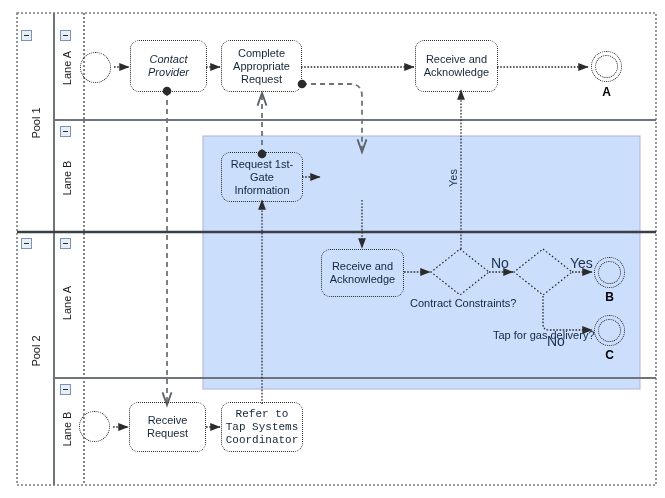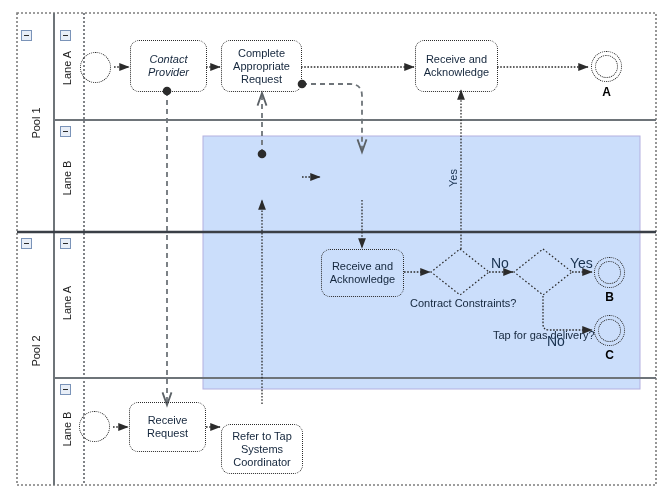--- a/index.html
+++ b/index.html
@@ -210,27 +210,28 @@
   <div class="evt" style="left:594px; top:315px; width:31px; height:31px;"></div>
   <div class="evt" style="left:598px; top:319px; width:23px; height:23px;"></div>
   <div class="end-label" style="left:594px; top:348px; width:31px;">C</div>
 
   <div class="task" style="left:130px; top:40px; width:77px; height:52px;font-style:italic;">Contact Provider</div>
 
   <div class="task" style="left:221px; top:40px; width:81px; height:52px;">Complete Appropriate Request</div>
 
   <div class="task" style="left:415px; top:40px; width:83px; height:52px;">Receive and Acknowledge</div>
 
+  <div class="task" style="left:221px; top:152px; width:82px; height:50px;">Request 1st-Gate Information</div>
 
 
   <div class="task" style="left:321px; top:249px; width:83px; height:48px;">Receive and Acknowledge</div>
 
   <div class="task" style="left:129px; top:402px; width:77px; height:50px;">Receive Request</div>
 
-  <div class="task" style="left:221px; top:424px; width:82px; height:50px;">Refer to Tap Systems Coordinator</div>
+  <div class="task" style="left:221px; top:402px; width:82px; height:50px;font-family:Liberation Mono, monospace;">Refer to Tap Systems Coordinator</div>
 
   <div class="gw-label" style="left:410px; top:297px; width:100px;">Contract Constraints?</div>
 
   <div class="gw-label" style="left:493px; top:297px; width:100px;margin-top:32px;">Tap for gas delivery?</div>
 
   <div class="flow-label-v" style="left:433px; top:172px; width:40px; text-align:center;">Yes</div>
 
   <div class="flow-label" style="left:491px; top:255px;">No</div>
 
   <div class="flow-label" style="left:570px; top:255px;">Yes</div>

